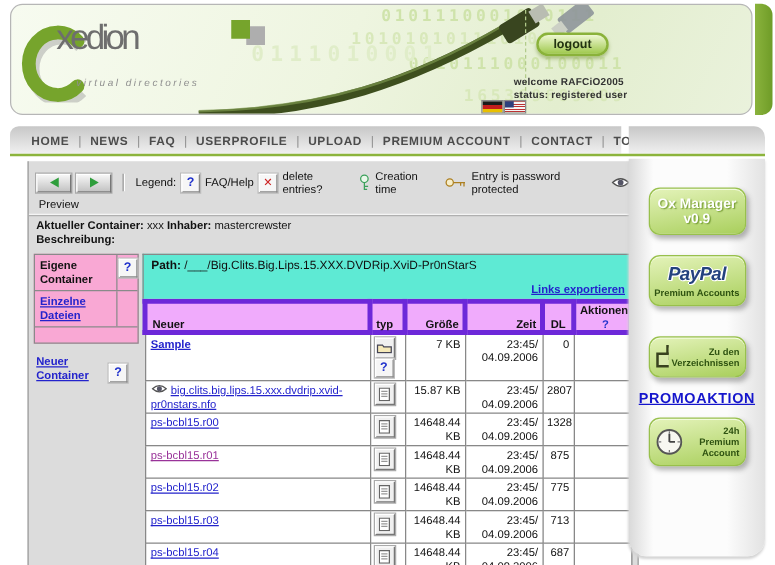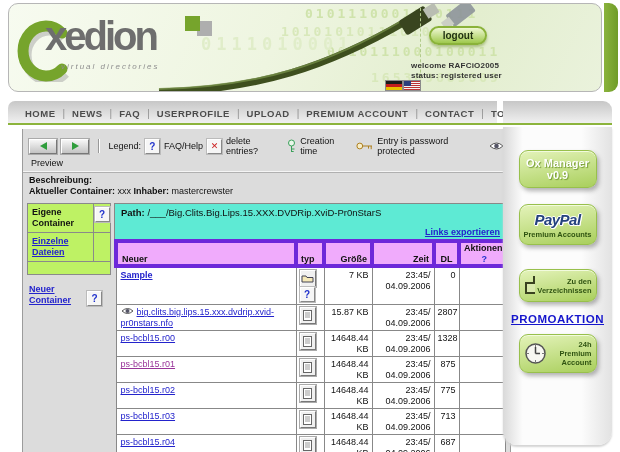--- a/index.html
+++ b/index.html
@@ -9,21 +9,21 @@
     border-radius:10px;overflow:hidden;
     background:linear-gradient(115deg,#f7fbf0 0%,#eef5e0 45%,#e3eecf 75%,#eaf2dc 100%);}
   .bin{position:absolute;font:bold 13px "DejaVu Sans Mono","Liberation Mono",monospace;
     color:#cfe3ab;letter-spacing:3px;white-space:nowrap;z-index:1;}
   .b1{left:296px;top:2px}.b2{left:272px;top:20px;color:#d8e8ba}.b3{left:318px;top:40px}
   .b4{left:362px;top:66px;color:#d8e8ba}
   .bmid{left:192px;top:30px;font-size:17px;color:#e0edc9;letter-spacing:5px}
   .cable{position:absolute;left:0;top:0;z-index:2;pointer-events:none;}
   .logo{position:absolute;left:4px;top:10px;width:230px;height:76px;z-index:3;cursor:pointer;}
   .logo-ring{position:absolute;left:2px;top:6px;}
-  .logo-text{position:absolute;left:32px;top:0px;font-size:40px;font-weight:bold;color:#6e6e6e;
+  .logo-text{position:absolute;left:32px;top:0px;font-size:28px;font-weight:normal;color:#6e6e6e;
     letter-spacing:-3px;}
   .sq{position:absolute;width:15px;height:15px;}
   .sq-gray{left:184px;top:7px;background:#aeaeae;z-index:1;}
   .sq-green{left:172px;top:2px;background:#76a42c;z-index:2;}
   .tagline{position:absolute;left:48px;top:48px;font-size:8px;font-style:italic;color:#8f8f8f;
     letter-spacing:2px;}
   .dash-line{position:absolute;left:411px;top:4px;height:80px;border-left:1px dashed #b2cb8b;z-index:2;}
   .logout{position:absolute;left:420px;top:22px;width:58px;height:19px;z-index:4;
     border:2px solid #8ab23a;border-radius:10px;background:linear-gradient(#eef7d2,#9fc94d);
     font:bold 10px "Liberation Sans",sans-serif;color:#223311;cursor:pointer;
@@ -63,21 +63,21 @@
     background:#f6f6f6;border:1px solid;border-color:#fff #888 #888 #fff;box-shadow:0 0 0 1px #bbb;
     font-weight:bold;font-size:10px;}
   .ibox.q{color:#2233cc;}
   .ibox.x{color:#cc2222;font-size:9px;}
   .lg-ico{flex:none;}
   .preview-line{padding:2px 0 3px 8px;border-bottom:1px solid #f5f5f5;}
   .info-bar{padding:2px 6px 3px 6px;border-top:1px solid #b0b0b0;line-height:11px;}
   .content{display:flex;align-items:flex-start;gap:3px;padding:3px 3px 0 4px;}
   
   .left-col{width:84px;flex:none;}
-  .side-table{border:1px solid #8a8a8a;background:#bef264;}
+  .side-table{border:1px solid #8a8a8a;background:#f9a8d4;}
   .srow{display:flex;border-bottom:1px solid #8a8a8a;}
   .srow:last-child{border-bottom:none;}
   .scell{flex:1;padding:3px 2px 3px 4px;line-height:11px;}
   .scell-q{width:17px;border-left:1px solid #8a8a8a;display:flex;justify-content:center;
     padding-top:3px;box-sizing:border-box;}
   .srow.empty{height:12px;}
   .slink{color:#2323cc;font-weight:bold;text-decoration:underline;cursor:pointer;line-height:11px;
     display:inline-block;}
   .side-new{margin-top:9px;padding-left:2px;display:flex;gap:6px;align-items:flex-end;}
   .side-new .slink{width:52px;}
@@ -201,27 +201,27 @@
       <path d="M7 5 h9 M12.5 5 v2.6 M15.2 5 v3.2" stroke="#ad7f1f" fill="none"></path>
     </svg>
     <span>Entry is password protected</span>
     <svg class="lg-ico" width="15" height="10">
       <path d="M1 5 Q7.5 -1 14 5 Q7.5 11 1 5 Z" fill="#fff" stroke="#555"></path>
       <circle cx="7.5" cy="5" r="2.3" fill="#556"></circle>
     </svg>
   </div>
   <div class="preview-line">Preview</div>
   <div class="info-bar">
-    <div><b>Beschreibung:</b></div>
     <div>
       <b>Aktueller Container:</b>
       <span>xxx</span>
       <b>Inhaber:</b>
       <span>mastercrewster</span>
     </div>
+    <div><b>Beschreibung:</b></div>
   </div>
   <div class="content">
 
     <div class="left-col">
       <div class="side-table">
         <div class="srow">
           <span class="scell"><b>Eigene Container</b></span>
           <span class="scell-q">
               <span class="ibox q"><span>?</span></span>
             </span>

